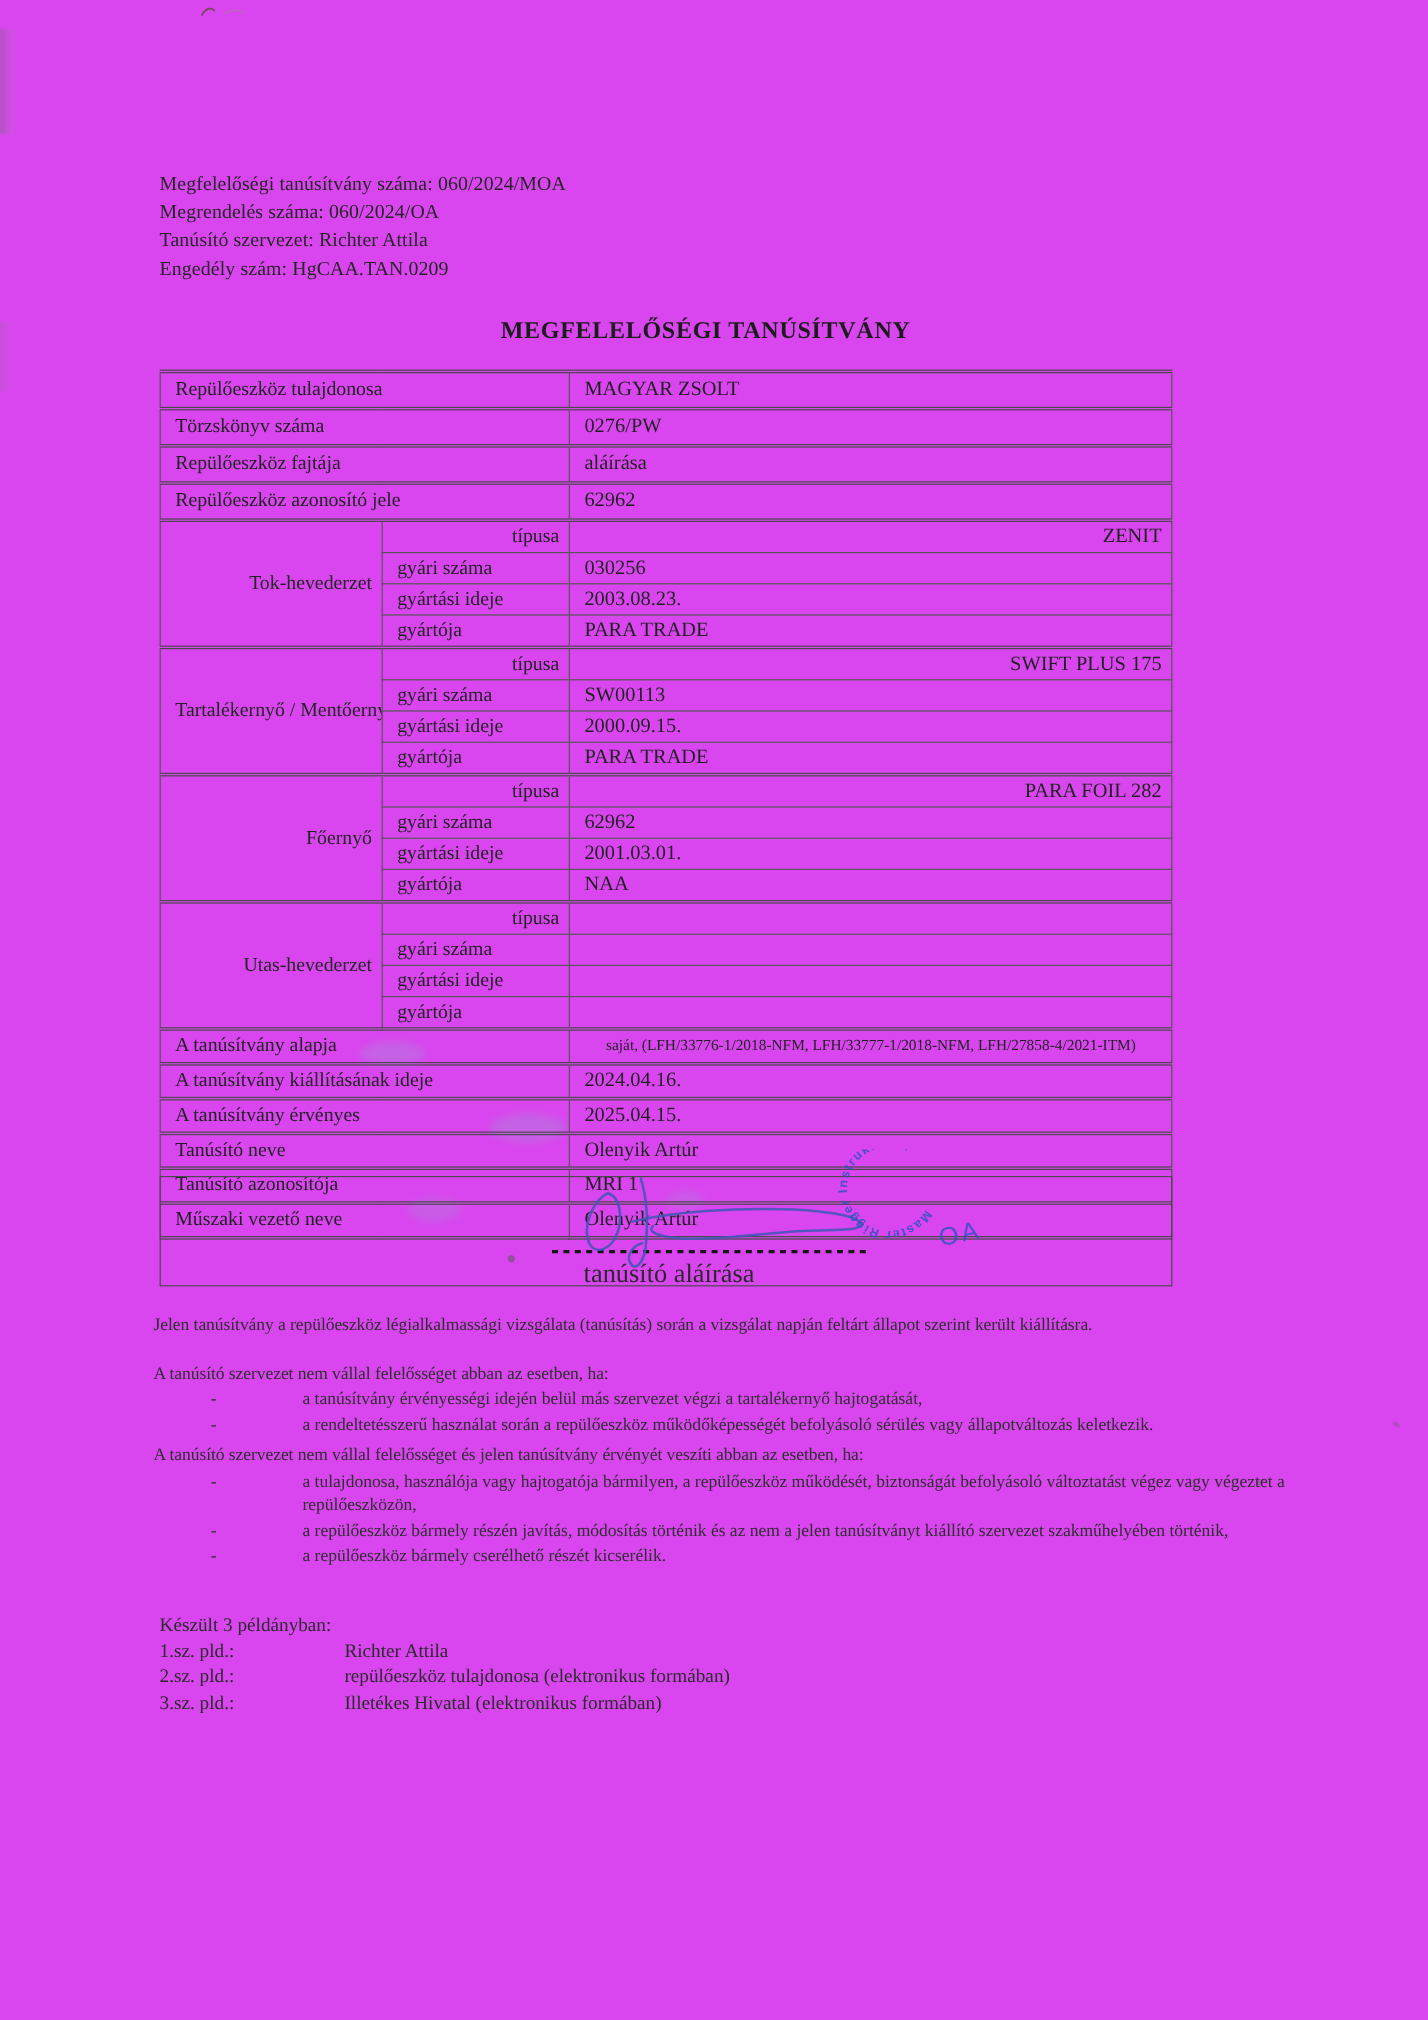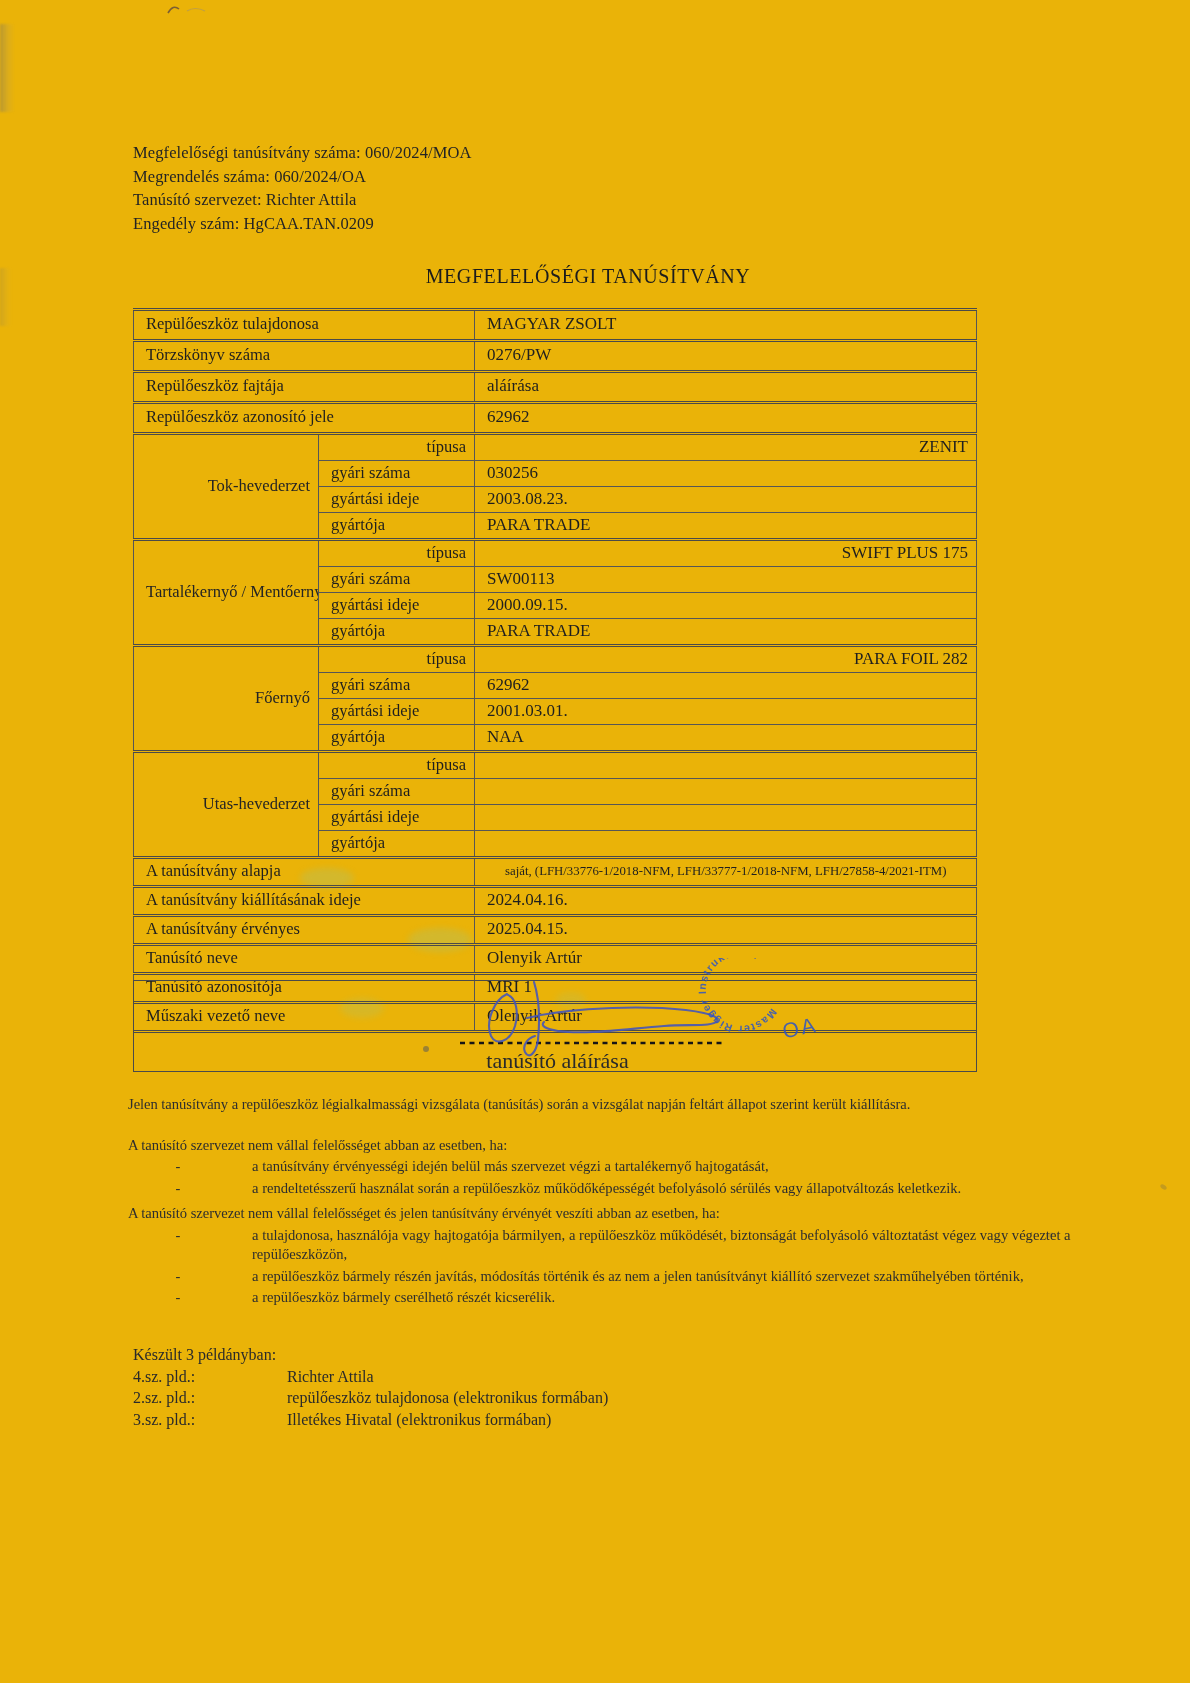--- a/index.html
+++ b/index.html
@@ -1,31 +1,31 @@
 <!DOCTYPE html>
 <html><head>
 <meta charset="utf-8">
 <style>
   html,body{margin:0;padding:0;background:#ffffff;}
   .page{
     position:relative; width:1190px; height:1683px; overflow:hidden;
-    background:#eab308;
+    background:#d946ef;
     font-family:"Liberation Serif","DejaVu Serif",serif;
     color:#242424;
   }
   
   .smudge{position:absolute; pointer-events:none;}
   .edge-streak{background:linear-gradient(to right, rgba(110,110,110,.38), rgba(150,150,150,.12) 60%, transparent); filter:blur(1px);}
   .cyan{background:rgba(120,205,190,.20); filter:blur(3px); border-radius:50%;}
   .gray-dot{background:rgba(90,90,90,.55); border-radius:50%;}
   
   .header-block{position:absolute; left:133px; top:141px; font-size:16.5px; line-height:23.5px; letter-spacing:.1px;}
   
   .title{position:absolute; left:133px; top:265px; width:844px; text-align:center; padding-left:66px; box-sizing:border-box;
-         font-size:20px; font-weight:normal; letter-spacing:.6px; color:#1c1c1c;}
+         font-size:20px; font-weight:bold; letter-spacing:.6px; color:#1c1c1c;}
   
   table.cert{position:absolute; left:133px; top:308px; width:844px; border-collapse:collapse; table-layout:fixed;
              font-size:16.5px; color:#1f1f1f;
              border-top:3px double #4a4a4a; border-bottom:3px double #4a4a4a;
              border-left:1.5px solid #4a4a4a; border-right:1.5px solid #4a4a4a;}
   table.cert td{border:1px solid #565656; padding:0 8px 2px 12px; vertical-align:middle; overflow:hidden; white-space:nowrap;margin-top:34px;}
   tr.mr td{border-top:3px double #4a4a4a; height:26px;}
   tr.gstart td{border-top:3px double #4a4a4a;text-align:right;}
   tr.sr td{height:23px;}
   tr.br td{border-top:3px double #4a4a4a; height:24px;}
@@ -248,21 +248,21 @@
     </div>
     <div class="bullet">
       <span class="dash">-</span>
       <span class="btxt">a repülőeszköz bármely cserélhető részét kicserélik.</span>
     </div>
   </div>
 
   <div class="copies" style="top:1320px;">
     <div>Készült 3 példányban:</div>
     <div class="copy-item">
-      <span class="clab">4.sz. pld.:</span>
+      <span class="clab">1.sz. pld.:</span>
       <span>Richter Attila</span>
     </div>
     <div class="copy-item">
       <span class="clab">2.sz. pld.:</span>
       <span>repülőeszköz tulajdonosa (elektronikus formában)</span>
     </div>
     <div class="copy-item">
       <span class="clab">3.sz. pld.:</span>
       <span>Illetékes Hivatal (elektronikus formában)</span>
     </div>

